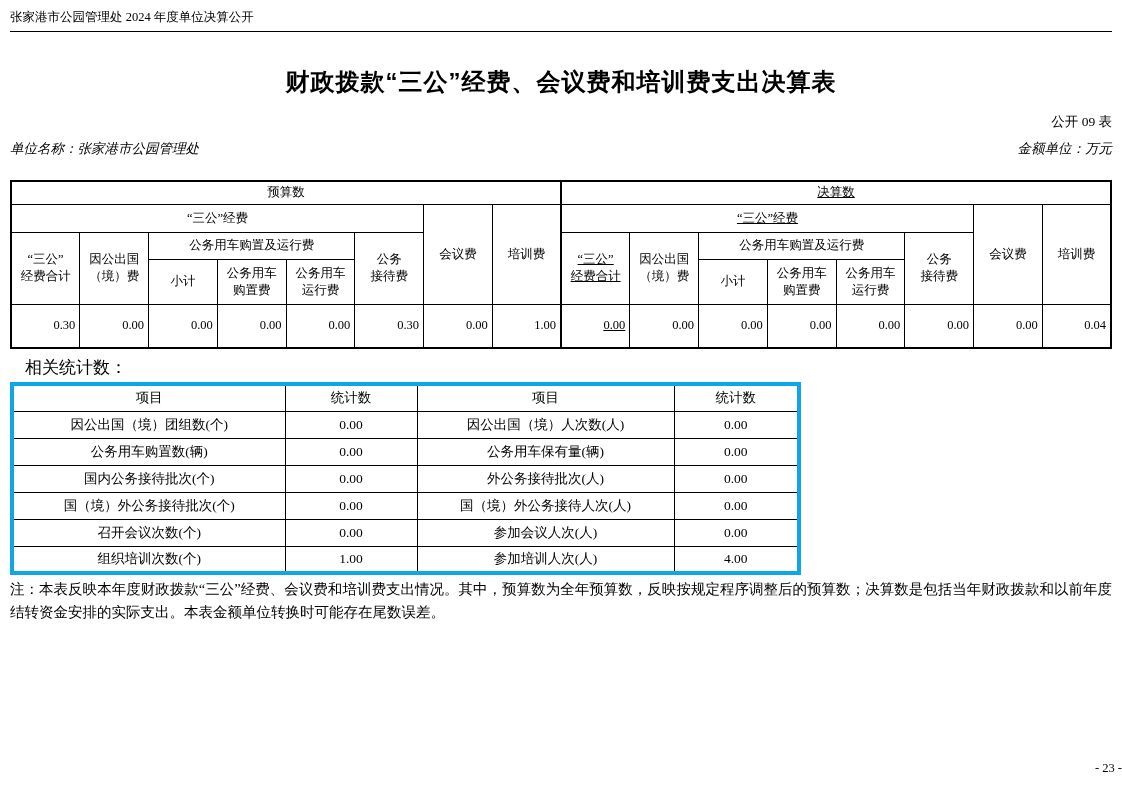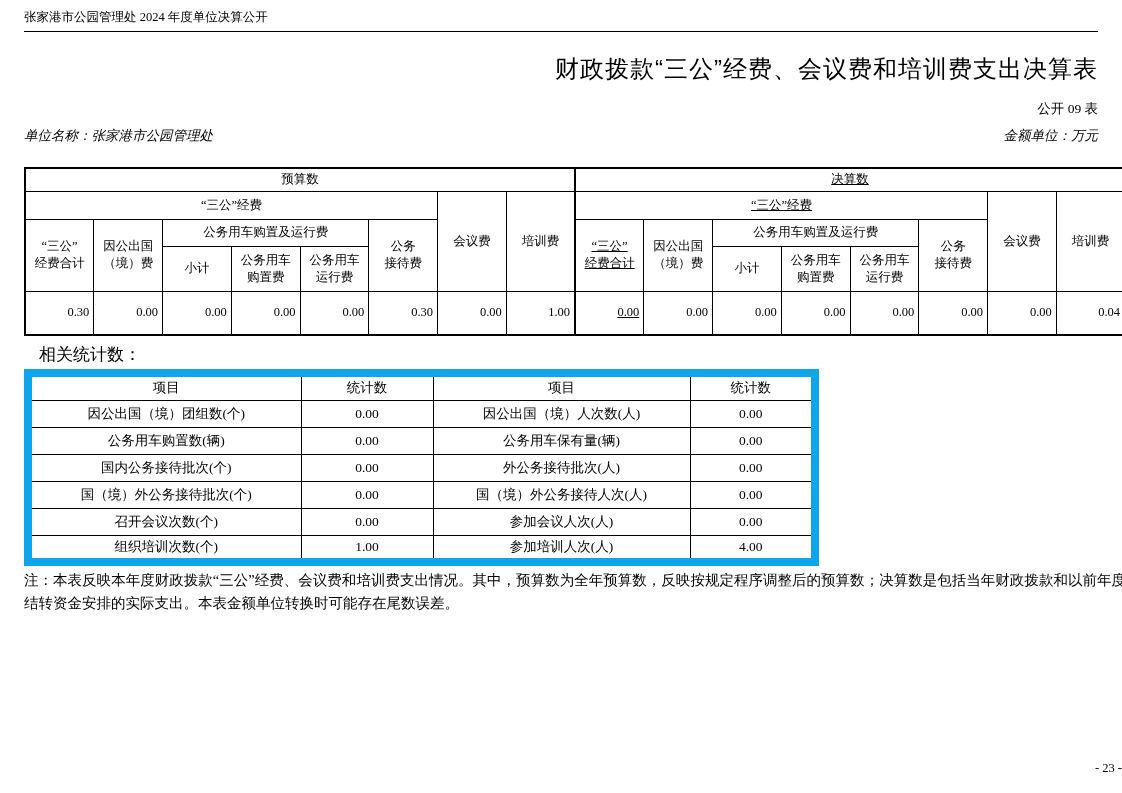--- a/index.html
+++ b/index.html
@@ -4,36 +4,36 @@
 <style>
   * { margin:0; padding:0; box-sizing:border-box; }
   html,body { background:#ffffff; }
   body {
     width:1122px; height:793px;
     position:relative;
     font-family:"Liberation Serif","DejaVu Serif",serif;
     color:#000;
     overflow:hidden;
   }
-  .content { padding:0 24px; }
+  .content { padding:0 10px; }
 
   .doc-header {
     font-size:12.5px;
     padding-top:9px;
     padding-bottom:5px;
     border-bottom:1.5px solid #000;
   }
 
   .doc-title {
-    text-align:right;
+    text-align:center;
     font-family:"Liberation Sans","DejaVu Sans",sans-serif;
-    font-weight:normal;
+    font-weight:bold;
     font-size:24px;
     letter-spacing:1px;
-    margin-top:21px;
+    margin-top:34px;
   }
 
   .table-code {
     text-align:right;
     font-size:13.5px;
     margin-top:15px;
   }
 
   .unit-line {
     display:flex;
@@ -72,21 +72,21 @@
     font-size:17px;
     margin-top:7px;
     margin-bottom:3px;
     padding-left:15px;
   }
 
   table.stats {
     border-collapse:collapse;
     table-layout:fixed;
     width:787px;
-    border:8px solid #0ea5e9;
+    border:4px solid #0ea5e9;
   }
   table.stats td {
     border:1px solid #000;
     text-align:center;
     vertical-align:middle;
     font-size:13.5px;
     height:27px;
     padding:0 4px;
     white-space:nowrap;
     overflow:hidden;

